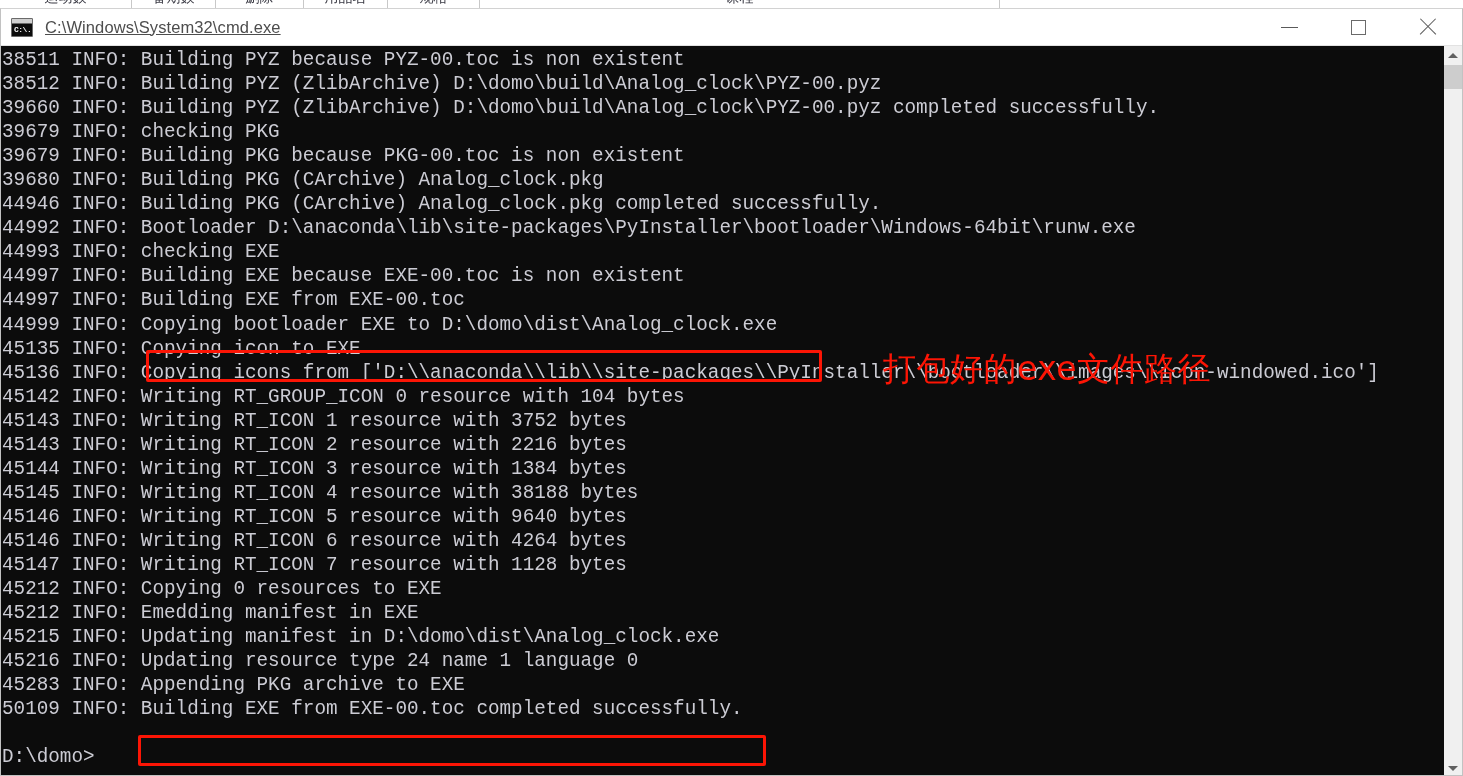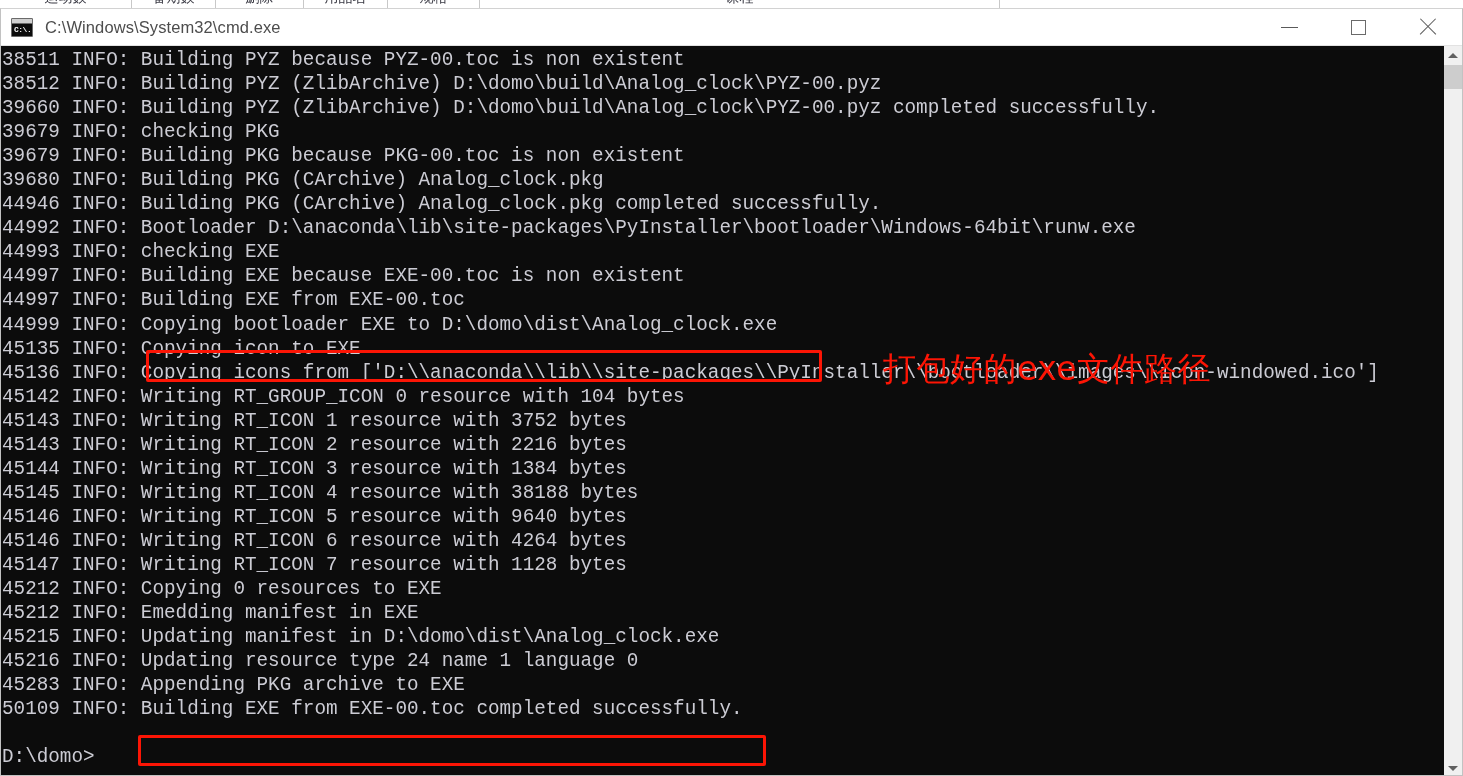--- a/index.html
+++ b/index.html
@@ -102,20 +102,21 @@
     color: #ffffff;
     letter-spacing: -0.5px;
     line-height: 11px;
   }
   .title-text {
     font-family: "Liberation Sans", sans-serif;
     font-size: 16.5px;
     color: #4d4d4d;
     white-space: nowrap;
     letter-spacing: 0.1px;
+    text-decoration: underline;
   }
   .win-controls {
     position: absolute;
     right: 0;
     top: 0;
     height: 36px;
     display: flex;
   }
   .win-btn {
     width: 69px;

